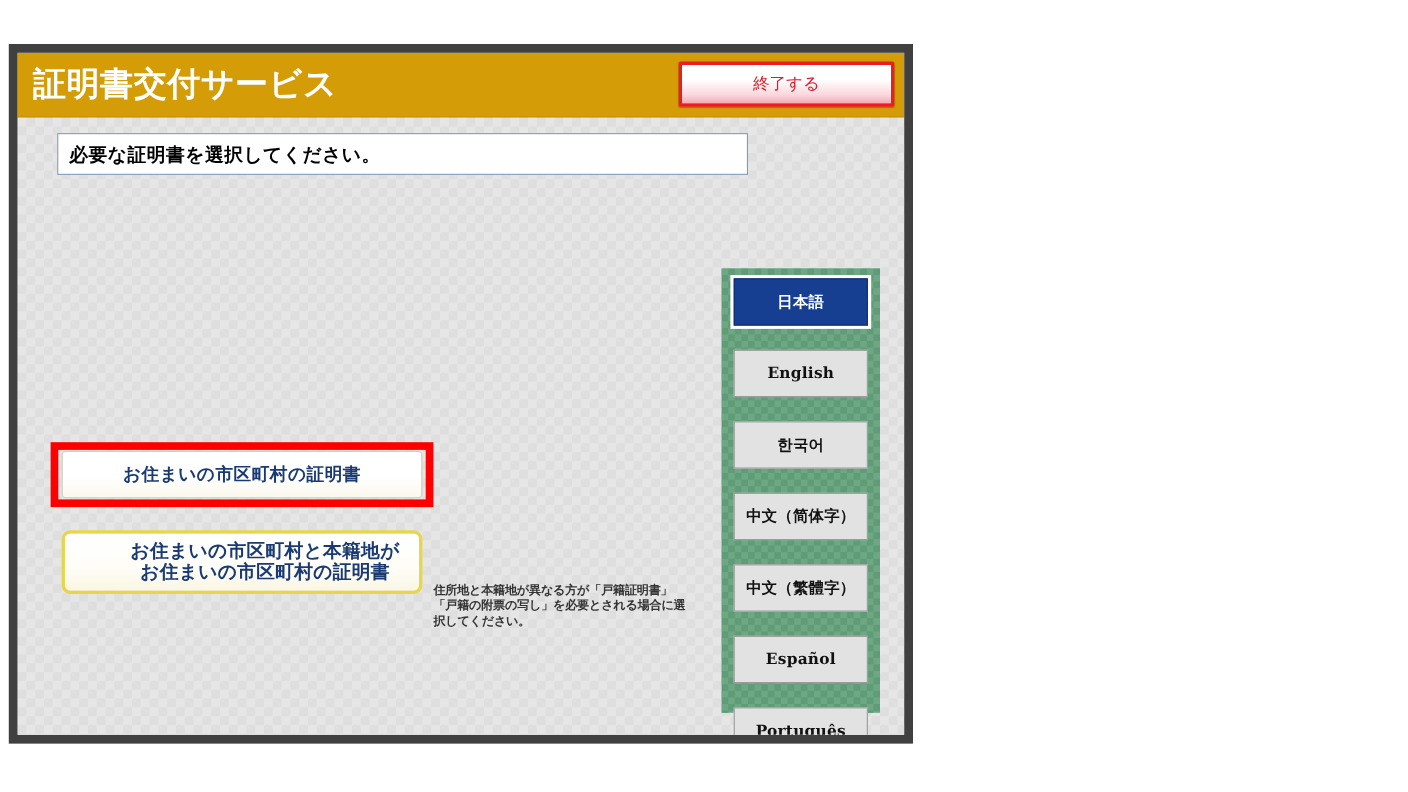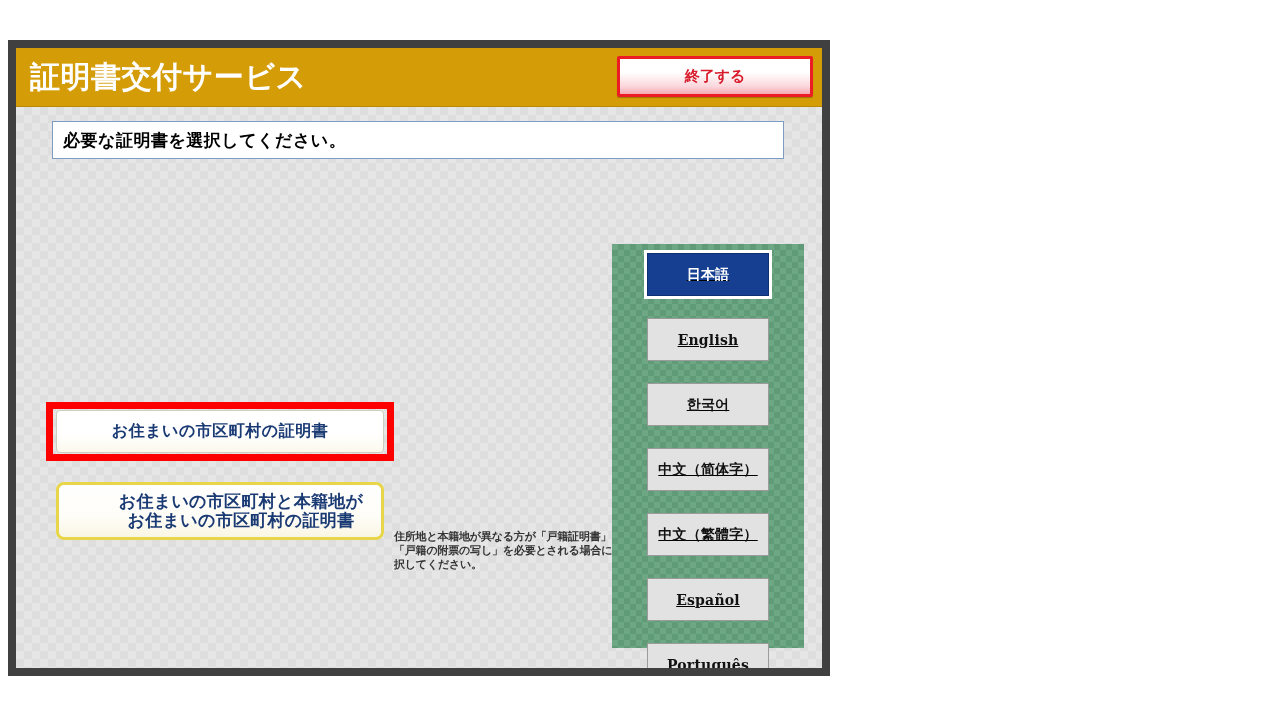--- a/index.html
+++ b/index.html
@@ -52,21 +52,21 @@
     right: 9px;
     top: 8px;
     width: 196px;
     height: 41px;
     box-sizing: border-box;
     border: 3px solid #ec1c24;
     border-radius: 2px;
     background: linear-gradient(to bottom, #ffffff 0%, #ffffff 38%, #fbd7dc 78%, #f3aab4 100%);
     color: #d81b2b;
     font-size: 15px;
-    font-weight: bold;
+    font-weight: normal;
     display: flex;
     align-items: center;
     justify-content: center;
     cursor: pointer;
     box-shadow: 0 1px 1px rgba(0,0,0,0.25);
     margin-left: 24px;
   }
 
   
   #app-body {
@@ -78,21 +78,21 @@
       linear-gradient(45deg, #dedede 25%, transparent 25%, transparent 75%, #dedede 75%);
     background-size: 16px 16px;
     background-position: 0 0, 8px 8px;
   }
 
   
   #message-bar {
     position: absolute;
     left: 36px;
     top: 14px;
-    width: 732px;
+    width: 628px;
     height: 38px;
     box-sizing: border-box;
     background: #ffffff;
     border: 1px solid #7d9cc4;
     display: flex;
     align-items: center;
   }
   #message-text {
     margin-left: 10px;
     font-size: 17px;
@@ -173,33 +173,32 @@
     font-weight: bold;
     color: #333333;
     line-height: 1.28;
     letter-spacing: -0.2px;
     margin-top: 48px;
   }
 
   
   #language-panel {
     position: absolute;
-    left: 596px;
+    left: 640px;
     top: 137px;
-    width: 192px;
+    width: 144px;
     height: 404px;
     box-sizing: border-box;
     background-color: #6da783;
     background-image:
       linear-gradient(45deg, #5f9b76 25%, transparent 25%, transparent 75%, #5f9b76 75%),
       linear-gradient(45deg, #5f9b76 25%, transparent 25%, transparent 75%, #5f9b76 75%);
     background-size: 12px 12px;
     background-position: 0 0, 6px 6px;
     padding-top: 9px;
-    text-decoration: underline;
   }
   .lang-button {
     position: relative;
     width: 122px;
     height: 43px;
     margin: 0 auto 22px auto;
     box-sizing: border-box;
     border: 1px solid #9b9b9b;
     background: #e2e2e2;
     color: #111111;

